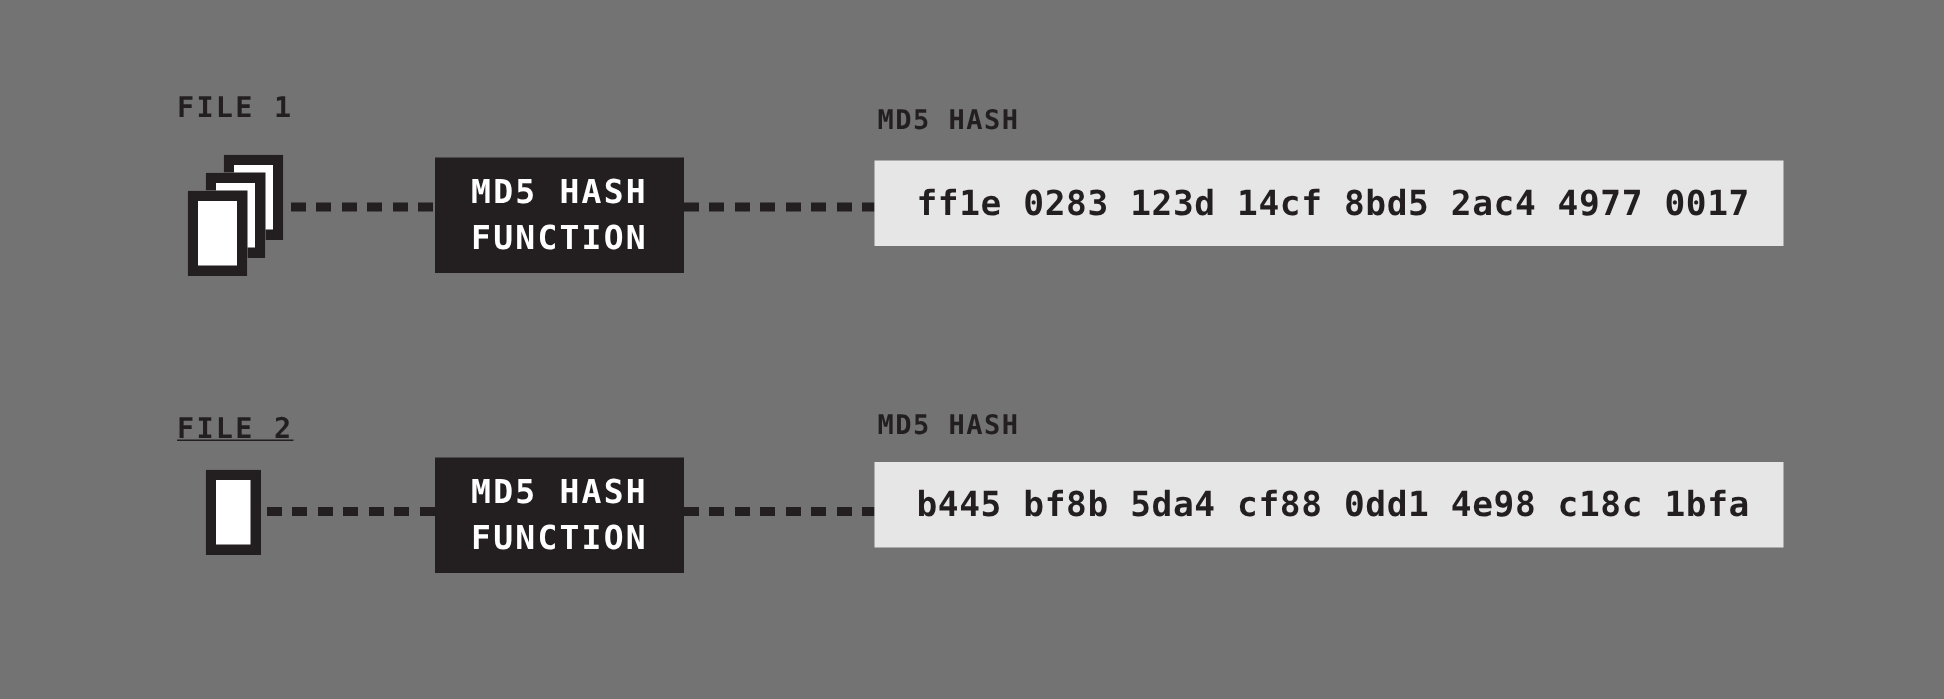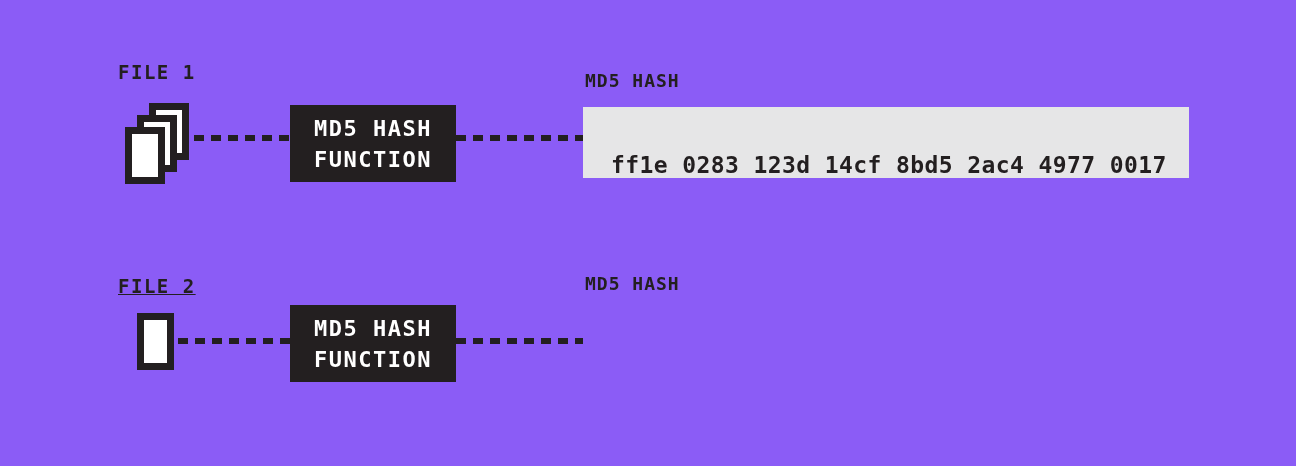--- a/index.html
+++ b/index.html
@@ -4,21 +4,21 @@
 <style>
   html, body {
     margin: 0;
     padding: 0;
     background: #ffffff;
   }
   #stage {
     position: relative;
     width: 1296px;
     height: 466px;
-    background: #8b5cf6;
+    background: #737373;
     overflow: hidden;
     font-family: "DejaVu Sans Mono", "Liberation Mono", monospace;
     color: #231f20;
   }
   .abs { position: absolute; }
 
   .file-label {
     font-size: 19px;
     font-weight: bold;
     letter-spacing: 1.5px;
@@ -68,24 +68,24 @@
     font-weight: bold;
     letter-spacing: 1.5px;
     line-height: 31px;
     white-space: nowrap;
   }
 
   
   .hash-box {
     position: absolute;
     width: 606px;
-    height: 71px;
+    height: 57px;
     background: #e6e6e7;
     display: flex;
-    align-items: flex-end;
+    align-items: center;
   }
   .hash-box .hash-text {
     font-size: 23px;
     font-weight: bold;
     letter-spacing: 0.4px;
     padding-left: 28px;
     white-space: nowrap;
   }
 </style>
 </head>
@@ -124,14 +124,17 @@
 
   <div class="func-box" style="left:290px; top:305px;">
     <div class="line">MD5 HASH</div>
     <div class="line">FUNCTION</div>
   </div>
 
   <div class="dash-line" style="left:456px; top:338px; width:127px;"></div>
 
   <div class="abs hash-label" style="left:585px; top:273px;">MD5 HASH</div>
 
+  <div class="hash-box" style="left:583px; top:308px;">
+    <span class="hash-text">b445 bf8b 5da4 cf88 0dd1 4e98 c18c 1bfa</span>
+  </div>
 
 </div>
 
 </body></html>

